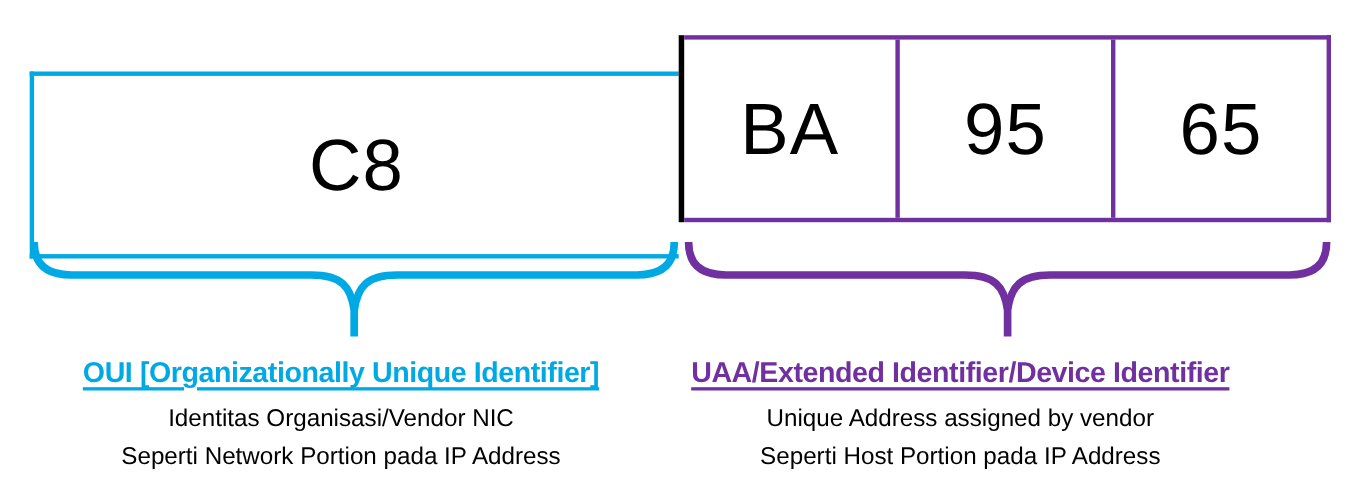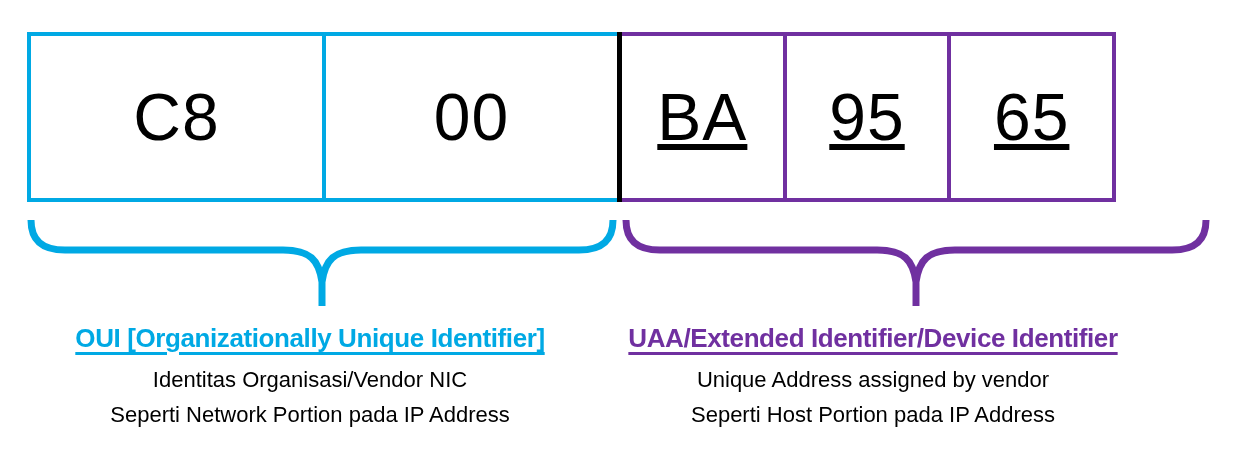--- a/index.html
+++ b/index.html
@@ -24,26 +24,26 @@
   }
   .octet-group{
     display:flex;
     box-sizing:border-box;
     height:100%;
   }
   .octet-group.oui{
     width:590px;
     border:4px solid var(--oui-color);
     border-right:none;
+    margin-top:33px;
   }
   .octet-group.uaa{
-    width:494px;
+    width:588px;
     border:4px solid var(--uaa-color);
     border-left:none;
-    text-decoration:underline;
   }
   .section-divider{
     width:5px;height:100%;
     background:var(--sep-color);
   }
   .octet-cell{
     flex:1;
     display:flex;align-items:center;justify-content:center;
     font-size:66px;
     color:#000;
@@ -90,21 +90,20 @@
   }
 </style>
 </head>
 <body>
 
 <div id="canvas">
 
   <div id="boxes-row">
     <div class="octet-group oui">
       <div class="octet-cell">C8</div>
-      <div class="octet-cell">00</div>
     </div>
     <div class="section-divider"></div>
     <div class="octet-group uaa">
       <div class="octet-cell">BA</div>
       <div class="octet-cell">95</div>
       <div class="octet-cell">65</div>
     </div>
   </div>
 
   <svg class="brace left" viewBox="0 0 590 90" preserveAspectRatio="none">

